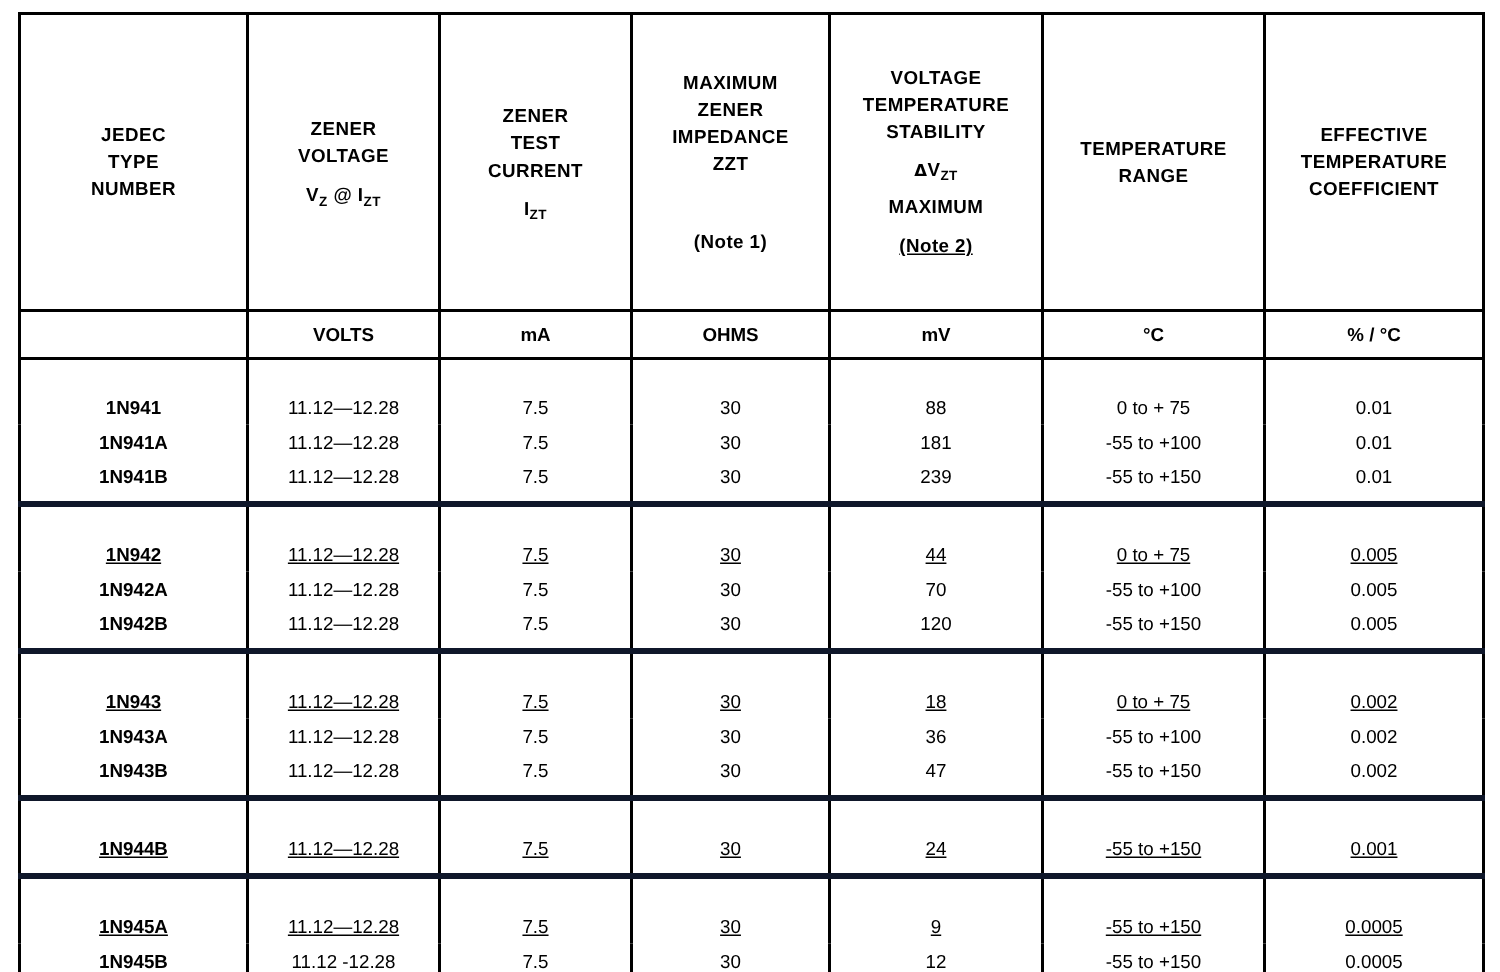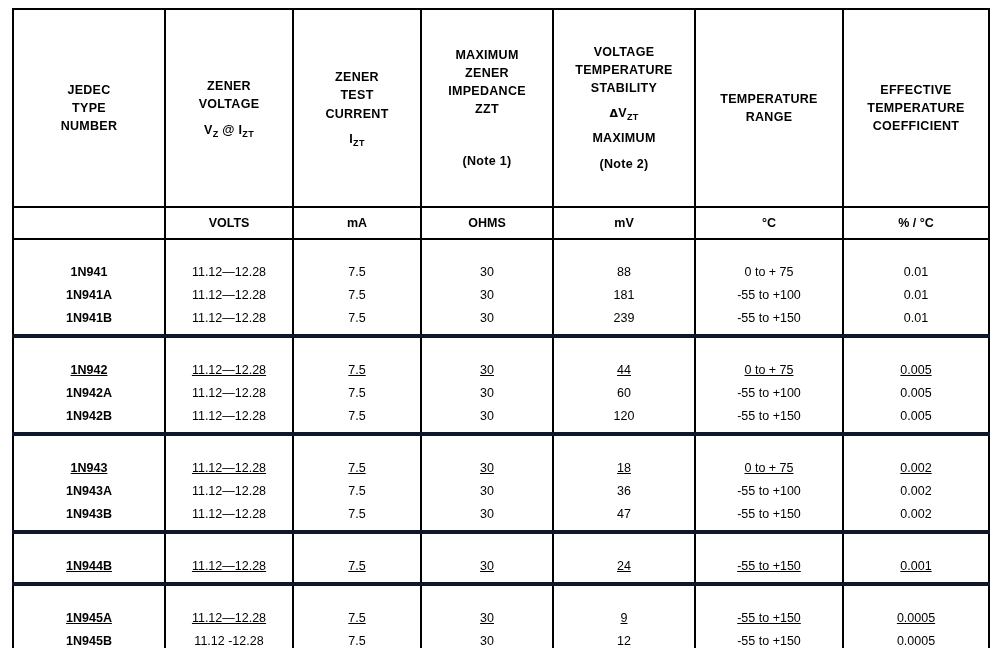--- a/index.html
+++ b/index.html
@@ -63,20 +63,21 @@
   }
   .hdr-note {
     display: block;
     margin-top: 34px;
     font-weight: bold;
   }
   .hdr-note2 {
     display: block;
     margin-top: 8px;
     font-weight: bold;
+    text-decoration: underline;
   }
   sub {
     font-size: 9px;
     vertical-align: baseline;
     position: relative;
     top: 3px;
   }
   .delta { font-family: "DejaVu Sans", sans-serif; font-size: 11px; }
 
   
@@ -219,21 +220,21 @@
         <td>30</td>
         <td>44</td>
         <td>0 to + 75</td>
         <td>0.005</td>
       </tr>
       <tr class="data-row">
         <td class="typenum">1N942A</td>
         <td>11.12—12.28</td>
         <td>7.5</td>
         <td>30</td>
-        <td>60</td>
+        <td>70</td>
         <td>-55 to +100</td>
         <td>0.005</td>
       </tr>
       <tr class="data-row">
         <td class="typenum">1N942B</td>
         <td>11.12—12.28</td>
         <td>7.5</td>
         <td>30</td>
         <td>120</td>
         <td>-55 to +150</td>

